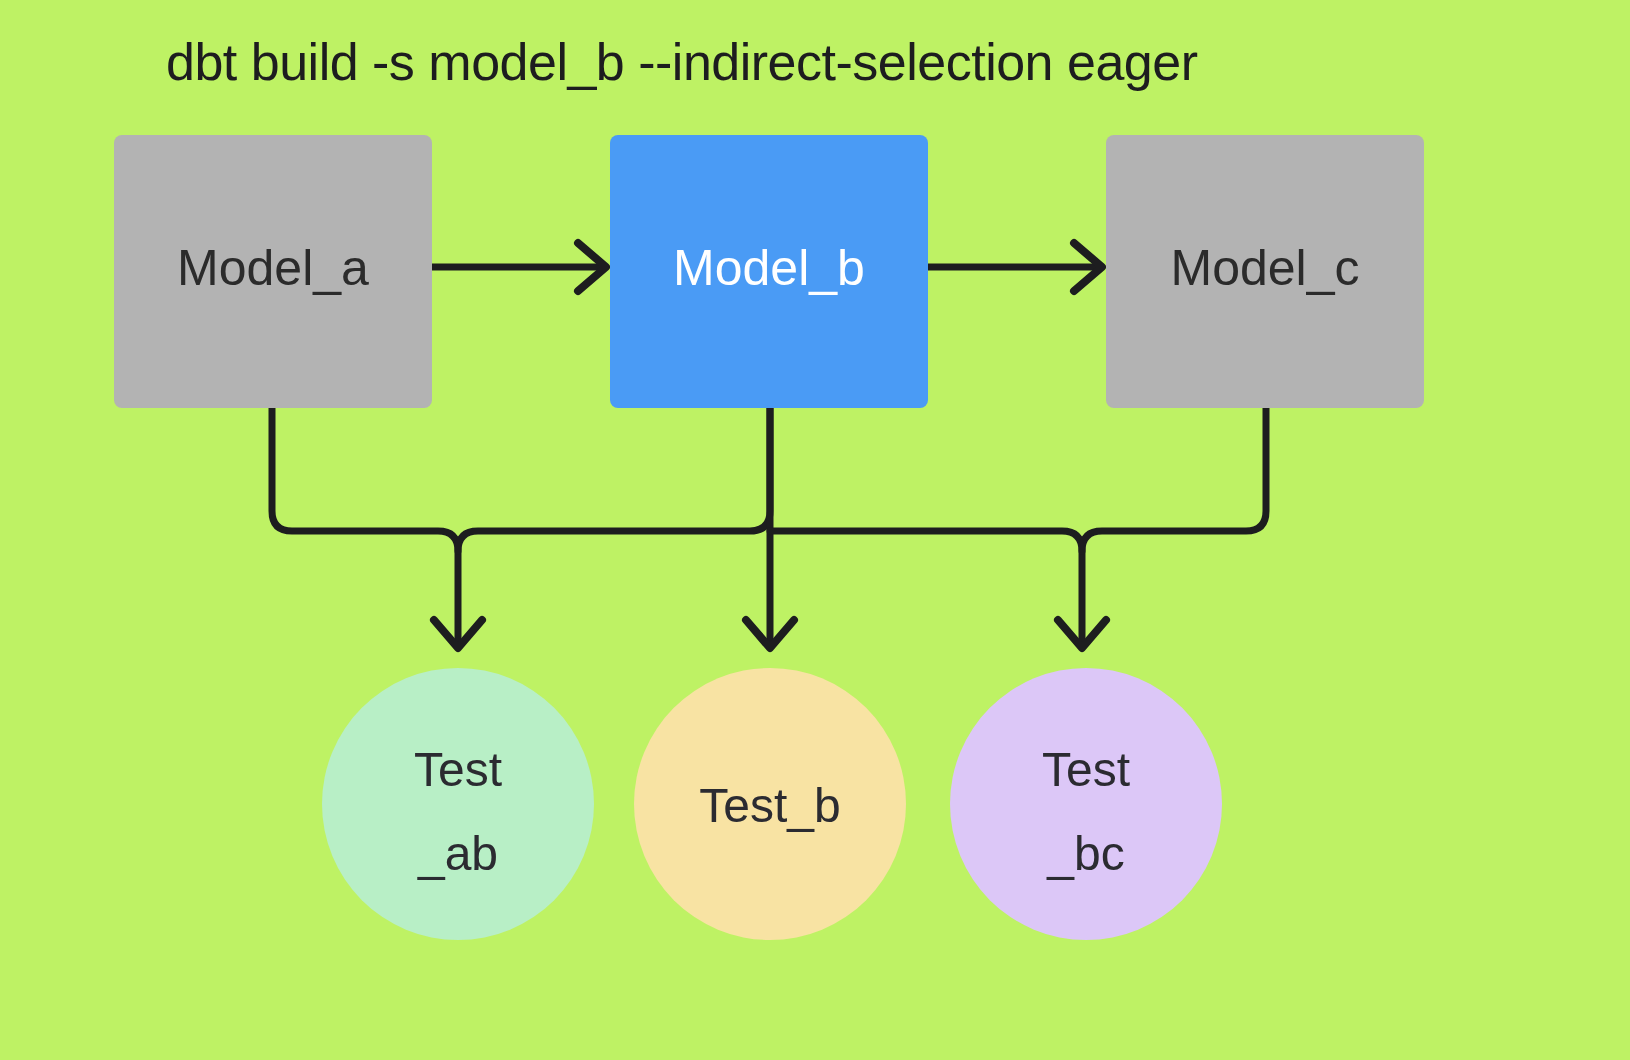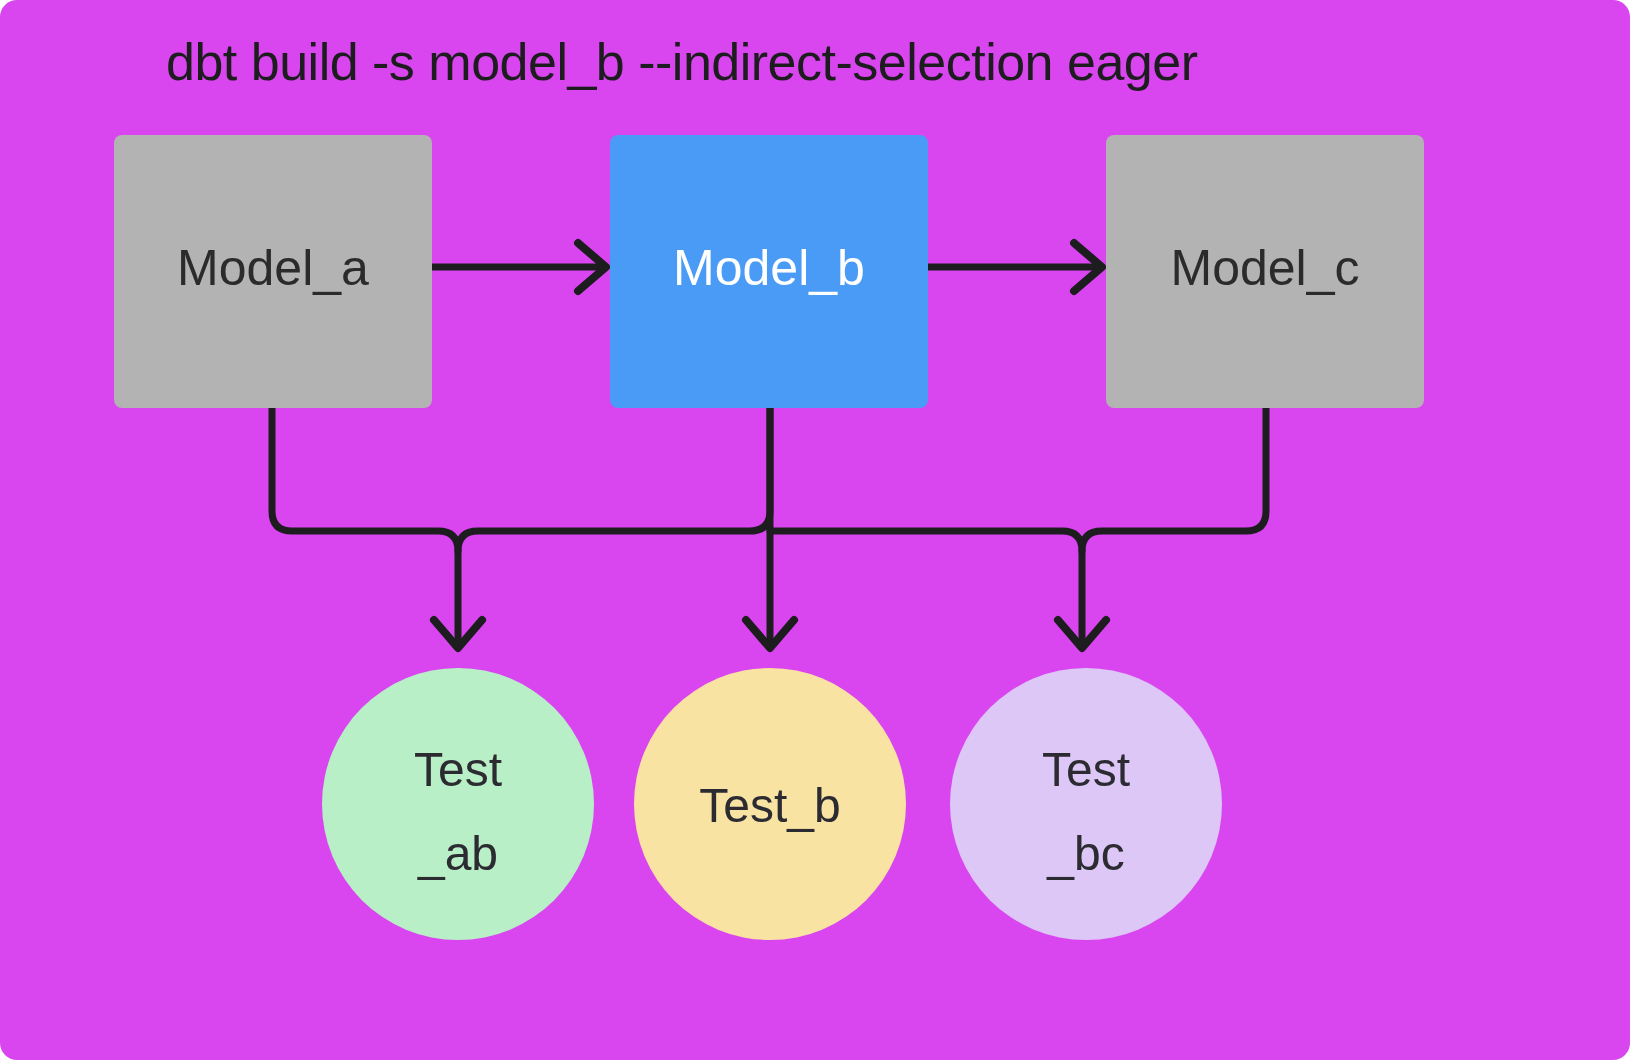--- a/index.html
+++ b/index.html
@@ -7,23 +7,22 @@
     padding: 0;
     background: #ffffff;
   }
   body {
     font-family: "Liberation Sans", sans-serif;
   }
   #canvas {
     position: relative;
     width: 1630px;
     height: 1060px;
-    background: #d946ef;
+    background: #bef264;
     overflow: hidden;
-    border-radius: 17px;
   }
   #diagram-svg {
     position: absolute;
     top: 0;
     left: 0;
     width: 1630px;
     height: 1060px;
   }
   .title-text {
     font-family: "Liberation Sans", sans-serif;

